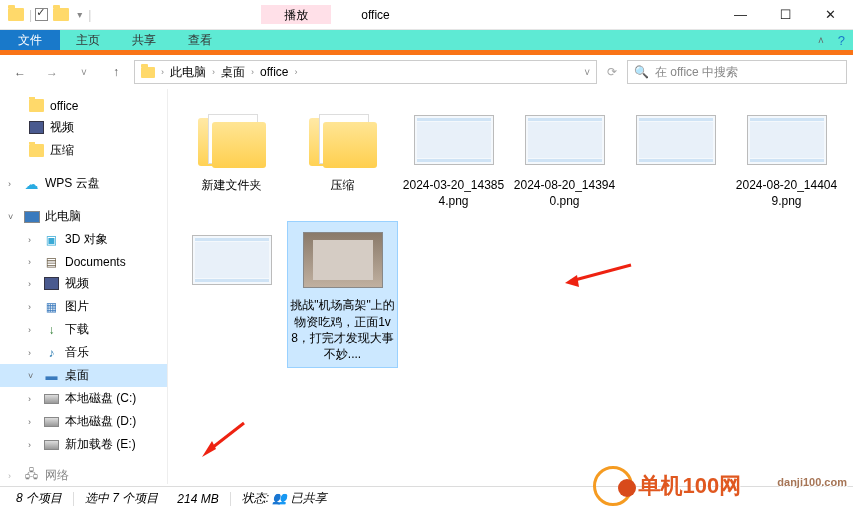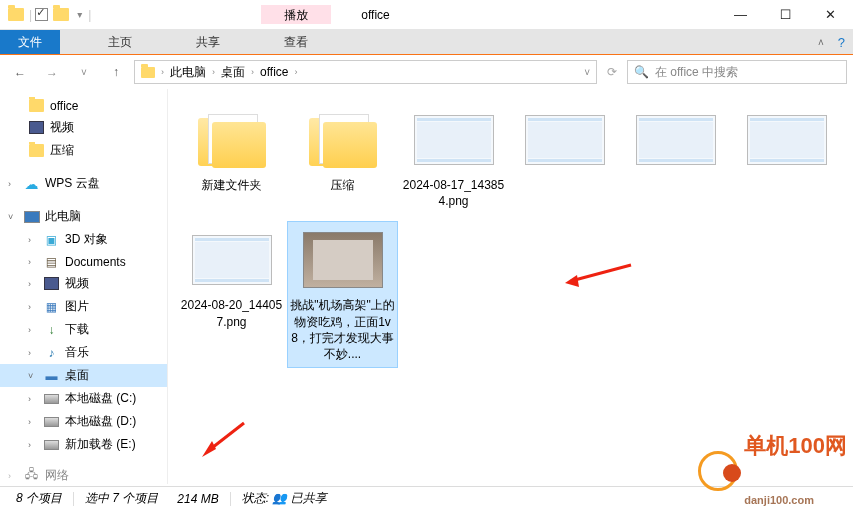--- a/index.html
+++ b/index.html
@@ -6,21 +6,21 @@
 body { width: 853px; height: 510px; background: #fff; overflow: hidden; font-size: 12px; color: #000; position: relative; }
 .titlebar { height: 30px; display: flex; align-items: center; background: #fff; border-bottom: 1px solid #e5e5e5; }
 .qat { display: flex; align-items: center; gap: 3px; padding-left: 6px; }
 .qat-icon { width: 20px; height: 20px; display: flex; align-items: center; justify-content: center; }
 .folder-ico { width: 16px; height: 13px; background: #ffd96a; border-radius: 1px; position: relative; }
 .folder-ico::before { content: ''; position: absolute; top: -3px; left: 0; width: 7px; height: 3px; background: #ffd96a; border-radius: 1px 1px 0 0; }
 .tab-section { margin-left: 170px; background: #ffe0e8; padding: 2px 10px 0; display: flex; flex-direction: column; align-items: center; width: 70px; }
 .title-text { margin-left: 30px; font-size: 12px; }
 .win-controls { margin-left: auto; display: flex; }
 .win-btn { width: 45px; height: 29px; display: flex; align-items: center; justify-content: center; color: #222; font-size: 13px; }
-.ribbon { height: 25px; display: flex; align-items: stretch; background: #e5e5e5; border-bottom: 1px solid #f97316; gap: 32px; }
+.ribbon { height: 25px; display: flex; align-items: stretch; background: #5eead4; border-bottom: 5px solid #f97316; }
 .ribbon-file { background: #1979ca; color: #fff; padding: 4px 18px; font-size: 12px; display: flex; align-items: center; }
 .ribbon-tab { padding: 4px 16px; font-size: 12px; display: flex; align-items: center; color: #333; }
 .ribbon-tab.tool { color: #777; }
 .addressbar { height: 34px; display: flex; align-items: center; padding: 3px 6px; gap: 4px; background: #fff; }
 .nav-btn { width: 28px; height: 24px; display: flex; align-items: center; justify-content: center; color: #888; border-radius: 2px; }
 .nav-btn.enabled { color: #555; }
 .bc { flex: 1; height: 24px; border: 1px solid #ccc; display: flex; align-items: center; padding: 0 2px; gap: 2px; }
 .bc-seg { padding: 0 4px; display: flex; align-items: center; gap: 3px; height: 100%; }
 .bc-sep { color: #888; font-size: 9px; }
 .refresh { width: 22px; color: #aaa; text-align: center; }
@@ -46,21 +46,21 @@
 .thumb-video { width: 80px; height: 56px; background: linear-gradient(#8a7a6a,#c0b0a0); border: 1px solid #888; position: relative; display: flex; align-items: center; justify-content: center; }
 .thumb-video .inner { width: 60px; height: 40px; background: #d5ccc4; }
 .item-label { font-size: 12px; line-height: 1.35; word-break: break-all; max-width: 105px; }
 .statusbar { position: absolute; bottom: 0; left: 0; right: 0; height: 24px; border-top: 1px solid #dcdcdc; display: flex; align-items: center; padding: 0 8px; font-size: 12px; gap: 3px; background: #fff; }
 .st-item { padding: 0 8px; font-style: italic; }
 .st-sep { width: 1px; height: 14px; background: #ddd; }
 .arrow-red { position: absolute; pointer-events: none; z-index: 50; }
 .wm { position: absolute; bottom: 4px; right: 6px; display: flex; align-items: center; gap: 6px; z-index: 60; }
 .wm-icon { width: 40px; height: 40px; border: 3px solid #f59b21; border-radius: 50%; position: relative; }
 .wm-icon::after { content: ''; position: absolute; right: -6px; top: 10px; width: 18px; height: 18px; background: #d84a1b; border-radius: 50%; }
-.wm-text { font-weight: bold; color: #e05820; font-size: 22px; text-shadow: 1px 1px 0 #fff; display: flex; flex-direction: column; line-height: 1; gap: 36px; }
+.wm-text { font-weight: bold; color: #e05820; font-size: 22px; text-shadow: 1px 1px 0 #fff; display: flex; flex-direction: row; line-height: 1; gap: 36px; }
 .wm-sub { font-size: 11px; color: #a67556; margin-top: 2px; }
 .ico-sm { width: 15px; height: 13px; }
 .ico-folder-sm { background: #ffd96a; border-radius: 1px; position: relative; }
 .ico-folder-sm::before { content: ''; position: absolute; top: -2px; left: 0; width: 6px; height: 2px; background: #ffd96a; }
 .ico-video-sm { background: #4a5a8f; border: 1px solid #334; }
 .ico-pc { width: 16px; height: 12px; background: #3a7abd; border: 1px solid #888; }
 .ico-cloud { color: #29abe2; font-size: 14px; }
 .ico-disk { width: 15px; height: 10px; background: linear-gradient(#ddd,#999); border: 1px solid #888; }
 .chk { width: 13px; height: 13px; border: 1px solid #888; display: inline-block; position: relative; }
 .chk.on::after { content: '✓'; position: absolute; top: -3px; left: 0; color: #333; font-size: 11px; }
@@ -251,58 +251,59 @@
       <div class="item-label">压缩</div>
     </div>
     <div class="item">
       <div class="thumb">
           <div class="thumb-img">
             <div class="bar"></div>
             <div class="body"></div>
             <div class="bar"></div>
           </div>
         </div>
-      <div class="item-label">2024-08-17_143854.png</div>
-    </div>
-    <div class="item">
-      <div class="thumb">
-          <div class="thumb-img">
-            <div class="bar"></div>
-            <div class="body"></div>
-            <div class="bar"></div>
-          </div>
-        </div>
-    </div>
-    <div class="item">
-      <div class="thumb">
-          <div class="thumb-img">
-            <div class="bar"></div>
-            <div class="body"></div>
-            <div class="bar"></div>
-          </div>
-        </div>
-    </div>
-    <div class="item">
-      <div class="thumb">
-          <div class="thumb-img">
-            <div class="bar"></div>
-            <div class="body"></div>
-            <div class="bar"></div>
-          </div>
-        </div>
-    </div>
-    <div class="item">
-      <div class="thumb">
-          <div class="thumb-img">
-            <div class="bar"></div>
-            <div class="body"></div>
-            <div class="bar"></div>
-          </div>
-        </div>
-      <div class="item-label">2024-08-20_144057.png</div>
+      <div class="item-label">2024-03-20_143854.png</div>
+    </div>
+    <div class="item">
+      <div class="thumb">
+          <div class="thumb-img">
+            <div class="bar"></div>
+            <div class="body"></div>
+            <div class="bar"></div>
+          </div>
+        </div>
+      <div class="item-label">2024-08-20_143940.png</div>
+    </div>
+    <div class="item">
+      <div class="thumb">
+          <div class="thumb-img">
+            <div class="bar"></div>
+            <div class="body"></div>
+            <div class="bar"></div>
+          </div>
+        </div>
+    </div>
+    <div class="item">
+      <div class="thumb">
+          <div class="thumb-img">
+            <div class="bar"></div>
+            <div class="body"></div>
+            <div class="bar"></div>
+          </div>
+        </div>
+      <div class="item-label">2024-08-20_144049.png</div>
+    </div>
+    <div class="item">
+      <div class="thumb">
+          <div class="thumb-img">
+            <div class="bar"></div>
+            <div class="body"></div>
+            <div class="bar"></div>
+          </div>
+        </div>
     </div>
     <div class="item sel">
       <div class="thumb">
           <div class="thumb-video">
             <div class="inner"></div>
           </div>
         </div>
       <div class="item-label">挑战"机场高架"上的物资吃鸡，正面1v8，打完才发现大事不妙....</div>
     </div>
 

